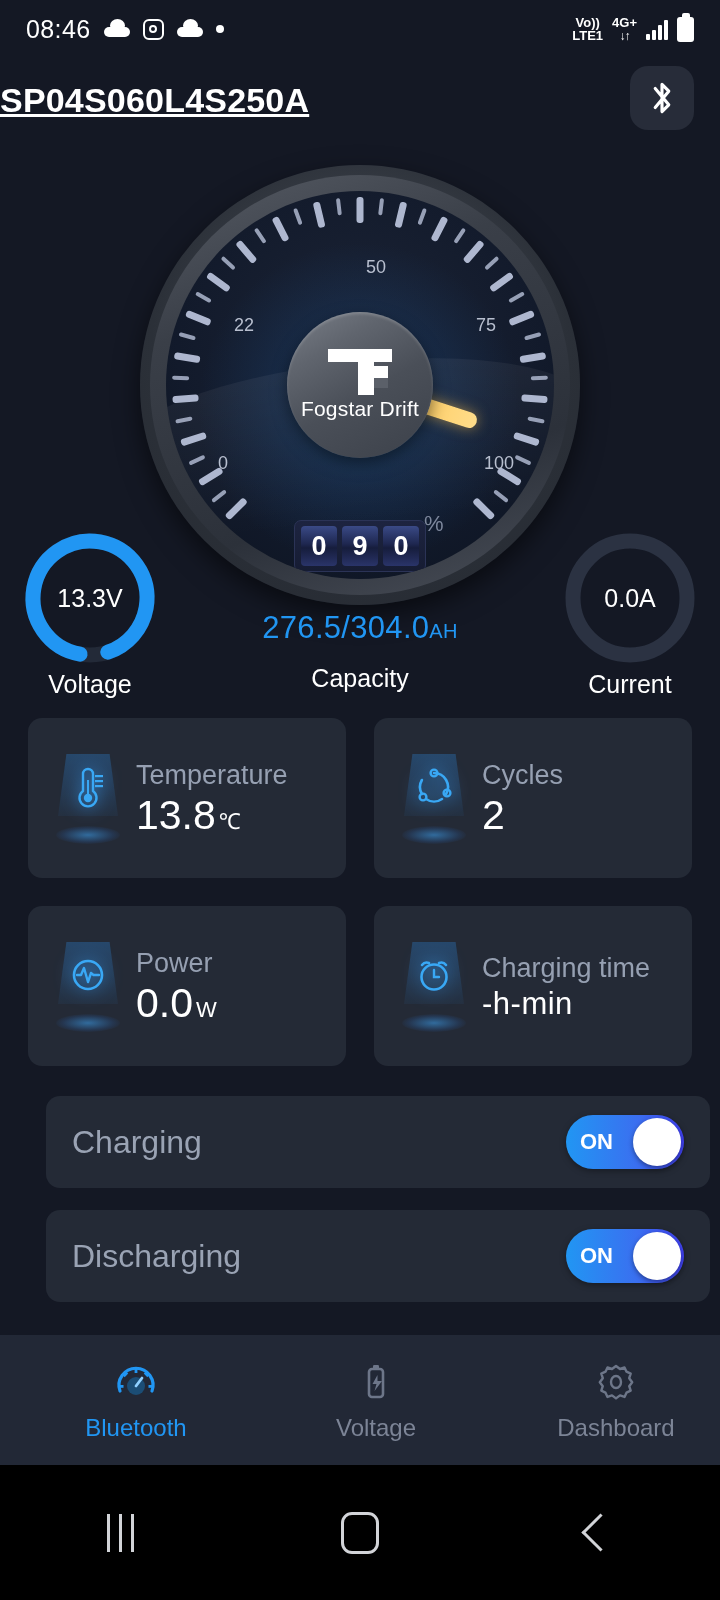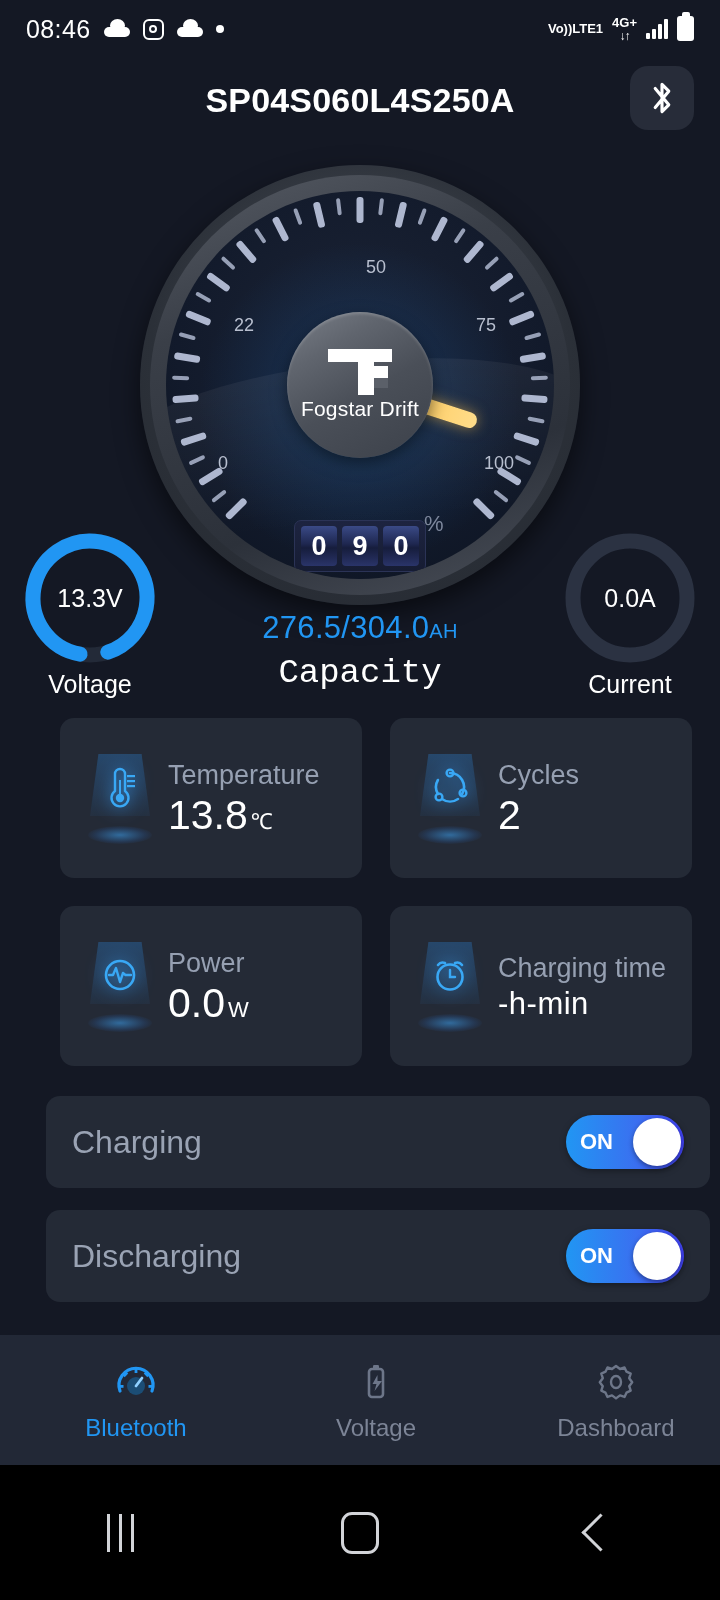--- a/index.html
+++ b/index.html
@@ -20,34 +20,34 @@
   }
   .sb-left{display:flex;align-items:center;gap:13px;}
   .sb-clock{font-size:25px;font-weight:400;letter-spacing:.4px;color:#fff;}
   .sb-right{display:flex;align-items:center;gap:9px;}
   .ico-cloud{width:26px;height:16px;position:relative;display:inline-block;}
   .ico-cloud::before{content:"";position:absolute;left:0;bottom:0;width:26px;height:10px;background:#fff;border-radius:6px;}
   .ico-cloud::after{content:"";position:absolute;left:6px;bottom:5px;width:15px;height:13px;background:#fff;border-radius:50%;}
   .ico-insta{width:21px;height:21px;border:2.6px solid #fff;border-radius:6px;position:relative;box-sizing:border-box;}
   .ico-insta::before{content:"";position:absolute;left:50%;top:50%;transform:translate(-50%,-50%);width:8px;height:8px;border:2.2px solid #fff;border-radius:50%;box-sizing:border-box;}
   .ico-dot{width:8px;height:8px;border-radius:50%;background:#fff;}
-  .vo-block{display:flex;align-items:center;line-height:1.02;font-size:13px;font-weight:700;color:#fff;}
+  .vo-block{display:flex;flex-direction:column;align-items:center;line-height:1.02;font-size:13px;font-weight:700;color:#fff;}
   .net-block{display:flex;flex-direction:column;align-items:center;line-height:1.02;font-size:13px;font-weight:700;color:#fff;}
   .net-arrows{font-size:12px;font-weight:700;letter-spacing:-1px;}
   .sig{display:flex;align-items:flex-end;gap:2px;height:21px;}
   .sig i{display:block;width:4px;background:#fff;border-radius:1px;}
   .sig i:nth-child(1){height:6px}
   .sig i:nth-child(2){height:10px}
   .sig i:nth-child(3){height:15px}
   .sig i:nth-child(4){height:20px}
   .batt{width:17px;height:25px;border-radius:3px;background:#fff;position:relative;}
   .batt::before{content:"";position:absolute;top:-4px;left:50%;transform:translateX(-50%);width:8px;height:4px;background:#fff;border-radius:2px 2px 0 0;}
 
   
-  .titlebar{position:absolute;top:60px;left:0;width:720px;height:80px;display:flex;align-items:center;justify-content:center;}
+  .titlebar{position:absolute;top:60px;left:0;width:720px;height:80px;display:flex;align-items:center;justify-content:flex-start;text-decoration:underline;}
   .app-title{font-size:34px;font-weight:700;letter-spacing:.2px;color:#fff;}
   .bt-btn{
     position:absolute;right:26px;top:66px;width:64px;height:64px;border-radius:18px;
     background:#272c39;display:flex;align-items:center;justify-content:center;
   }
 
   
   .gauge-wrap{position:absolute;left:140px;top:165px;width:440px;height:440px;}
   .gauge-outer{
     position:absolute;inset:0;border-radius:50%;
@@ -127,25 +127,25 @@
   .ringbox{position:relative;width:140px;height:140px;margin:0 auto;}
   .ring-svg{position:absolute;left:0;top:0;}
   .ring-val{
     position:absolute;inset:0;display:flex;align-items:center;justify-content:center;
     font-size:25px;color:#fff;
   }
   .pedlabel{position:relative;margin-top:2px;font-size:25px;color:#fff;}
   .cap-center{position:absolute;left:0;top:82px;width:720px;text-align:center;}
   .cap-val{font-size:31px;color:#2196f3;font-weight:400;letter-spacing:.3px;text-align:center;}
   .cap-val .u{font-size:20px;}
-  .cap-lbl{position:relative;margin-top:8px;font-size:34px;color:#fff;font-family:Liberation Mono, monospace;}
+  .cap-lbl{position:relative;margin-top:18px;font-size:25px;color:#fff;}
 
   
   .cards{position:absolute;top:718px;left:28px;width:664px;}
-  .row{display:flex;gap:28px;margin-bottom:28px;margin-left:32px;}
+  .row{display:flex;gap:28px;margin-bottom:28px;}
   .card{
     flex:1;height:160px;border-radius:14px;background:#242a36;
     display:flex;align-items:center;padding:0 18px;box-sizing:border-box;
   }
   .card-ico{width:84px;height:96px;position:relative;flex:0 0 84px;margin-right:6px;}
   .holo{
     position:absolute;left:12px;top:4px;width:60px;height:62px;
     background:linear-gradient(180deg, rgba(46,140,230,.30) 0%, rgba(46,140,230,.06) 100%);
     clip-path:polygon(14% 0%, 86% 0%, 100% 100%, 0% 100%);
   }

